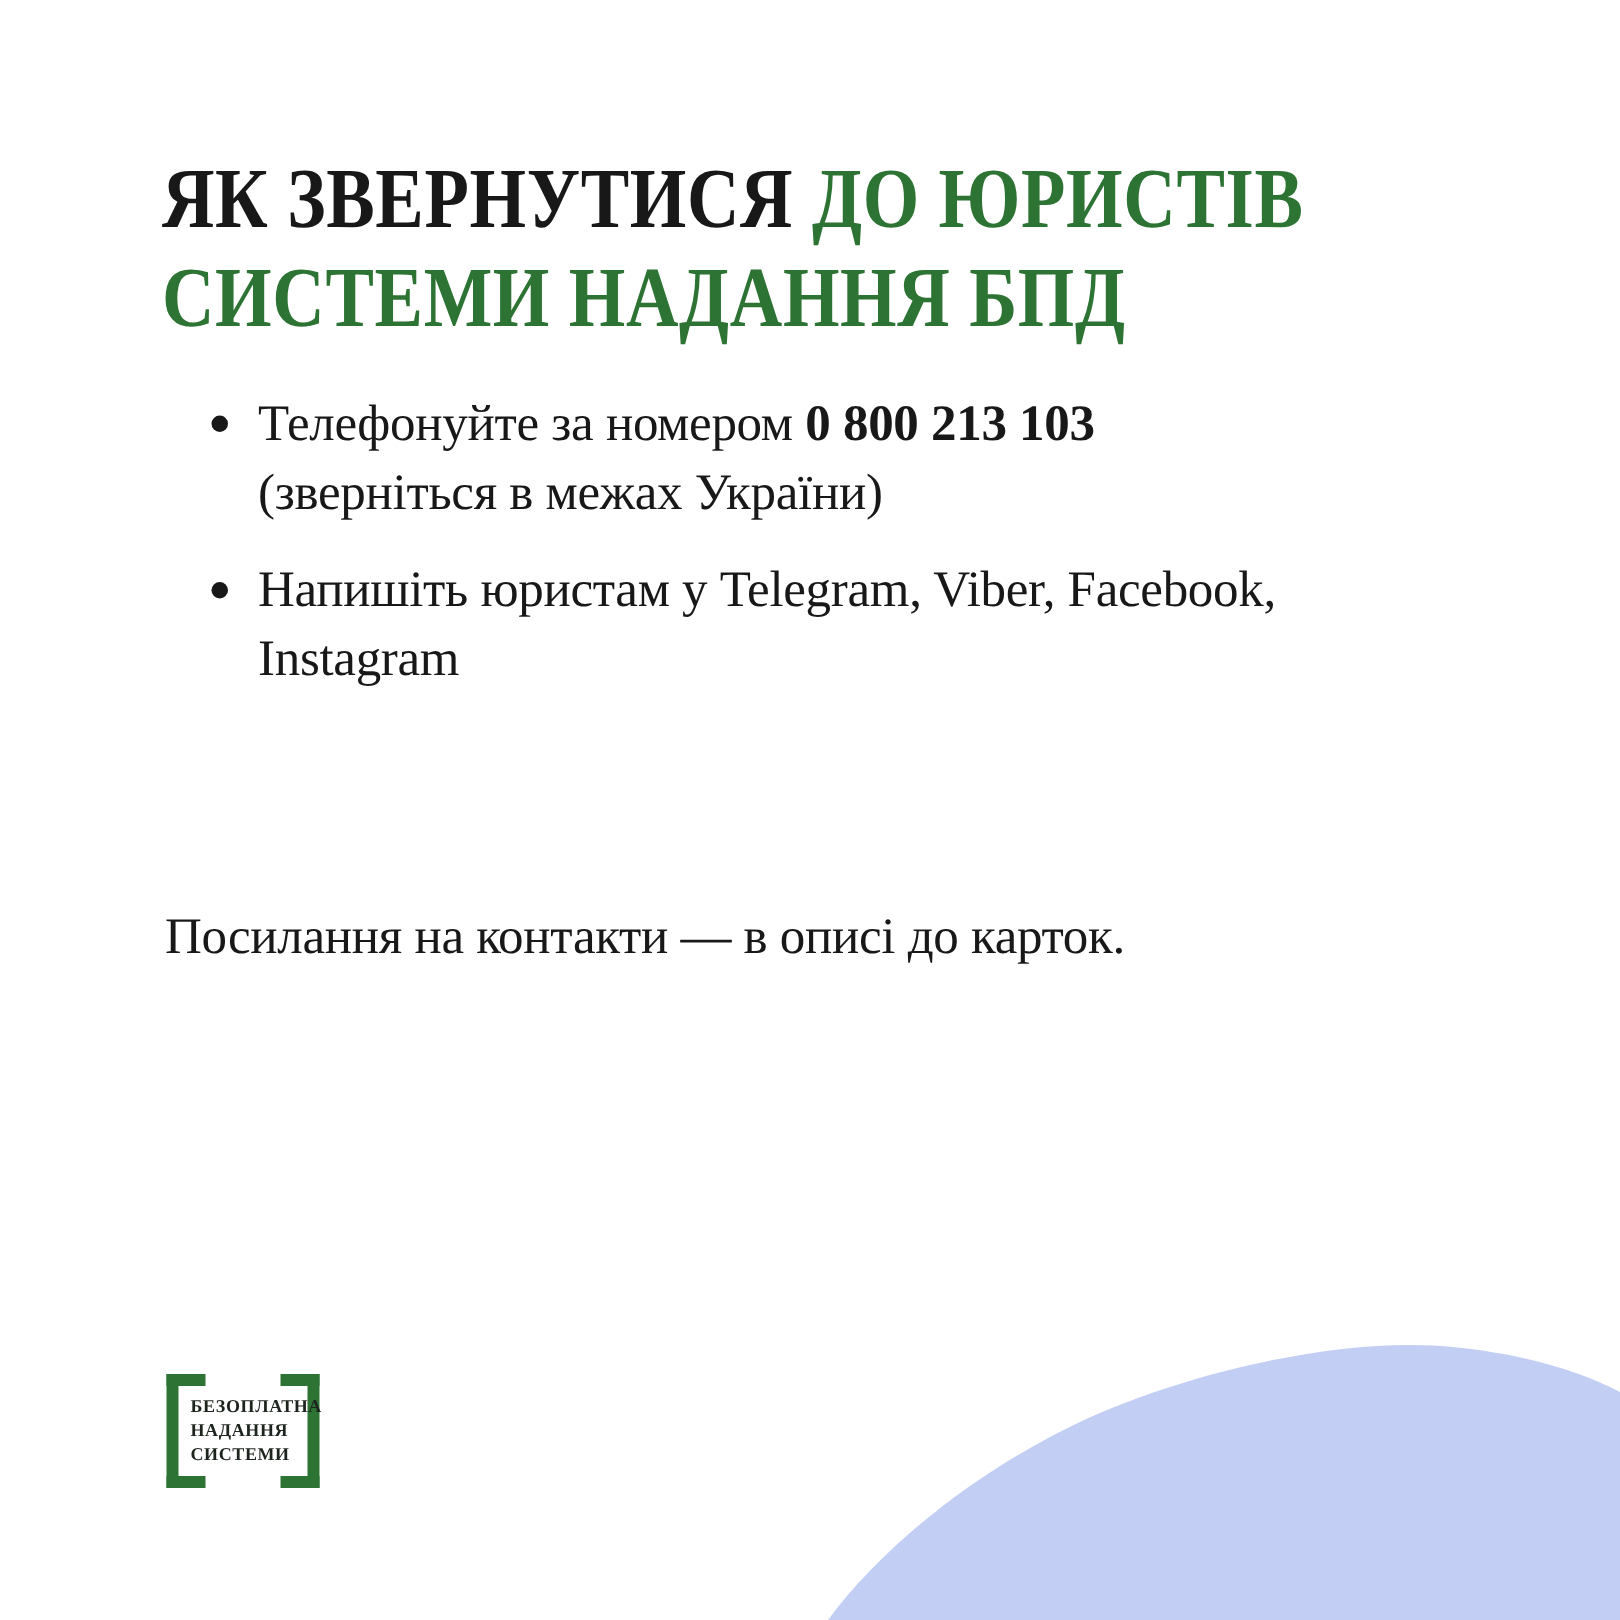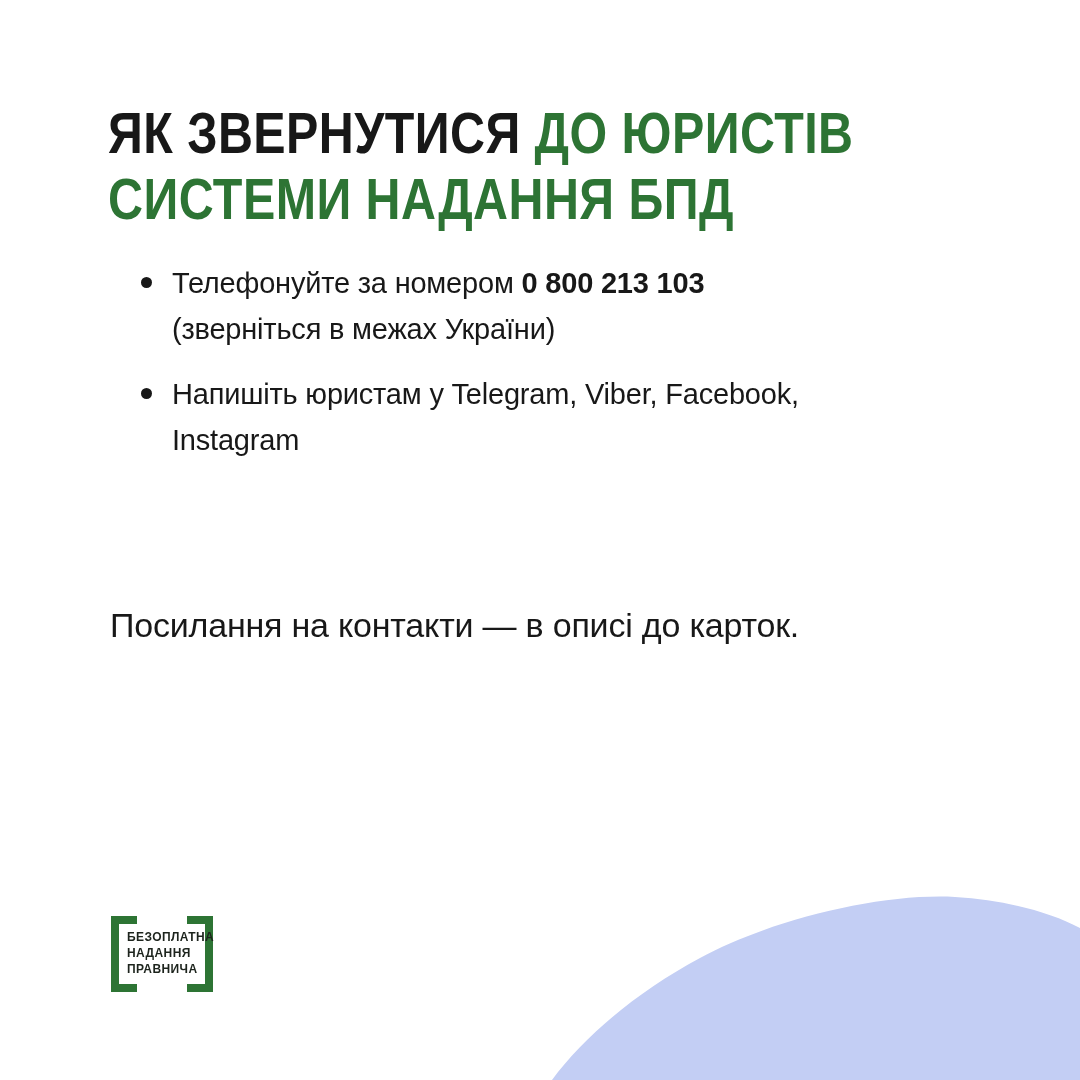--- a/index.html
+++ b/index.html
@@ -6,21 +6,21 @@
     margin: 0;
     padding: 0;
     background: #ffffff;
   }
   .canvas {
     position: relative;
     width: 1080px;
     height: 1080px;
     background: var(--bg, #ffffff);
     overflow: hidden;
-    font-family: Liberation Sans, sans-serif;
+    font-family: Liberation Serif, serif;
     color: var(--dark, #181818);
   }
 
   
   .blob-svg {
     position: absolute;
     left: 0;
     top: 0;
     width: 1080px;
     height: 1080px;
@@ -46,21 +46,21 @@
 
   
   .contact-list {
     position: absolute;
     left: 108px;
     top: 260px;
     width: 880px;
     margin: 0;
     padding: 0;
     list-style: none;
-    font-size: 29px;
+    font-size: 34px;
     line-height: 46px;
     letter-spacing: -0.2px;
   }
   .contact-list li {
     position: relative;
     padding-left: 64px;
     margin-bottom: 19px;
   }
   .contact-list li::before {
     content: "";
@@ -136,17 +136,17 @@
     </ul>
 
   <p class="footer-note">Посилання на контакти — в описі до карток.</p>
 
   <div class="logo">
     <span class="bracket bracket-left"></span>
     <span class="bracket bracket-right"></span>
     <div class="logo-text">
       <div>БЕЗОПЛАТНА</div>
       <div>НАДАННЯ</div>
-      <div>ПРАВНИЧА</div>
+      <div>СИСТЕМИ</div>
     </div>
   </div>
 
 </div>
 
 </body></html>

